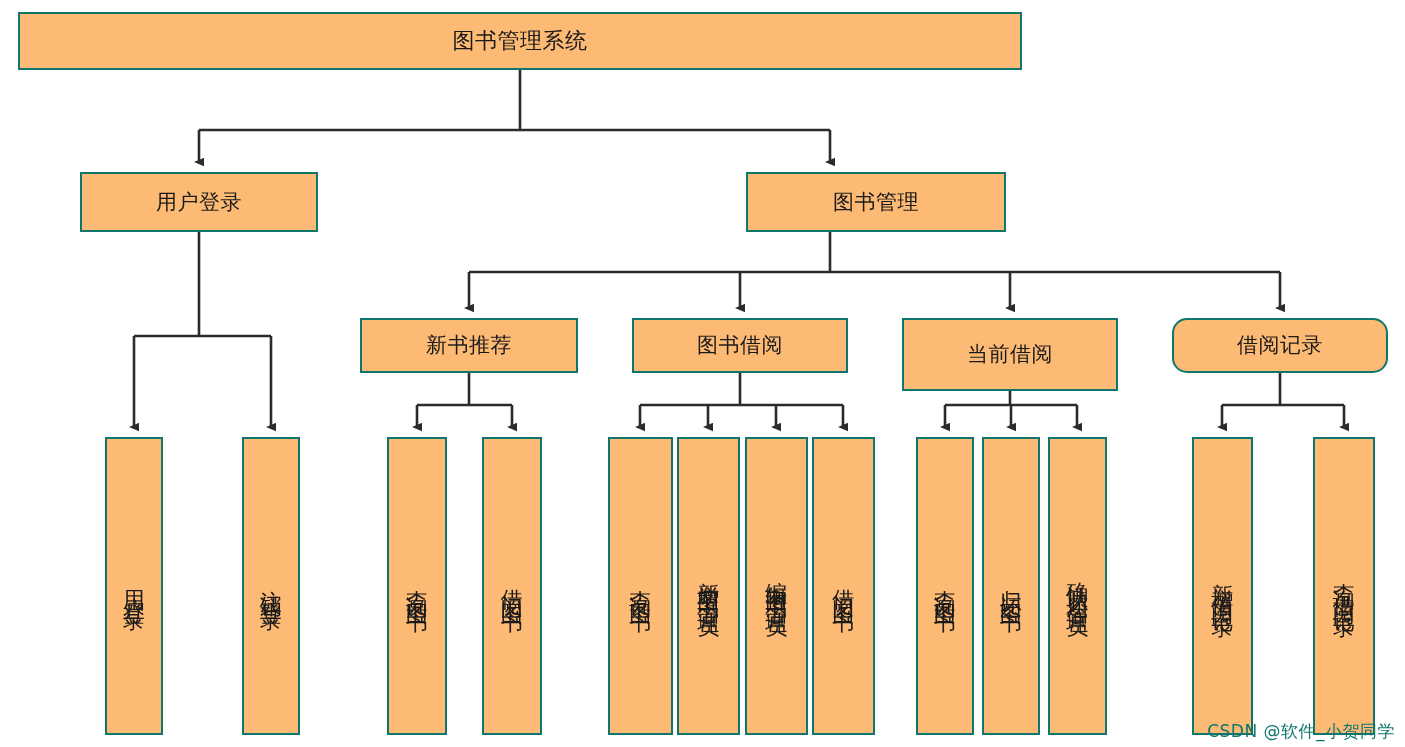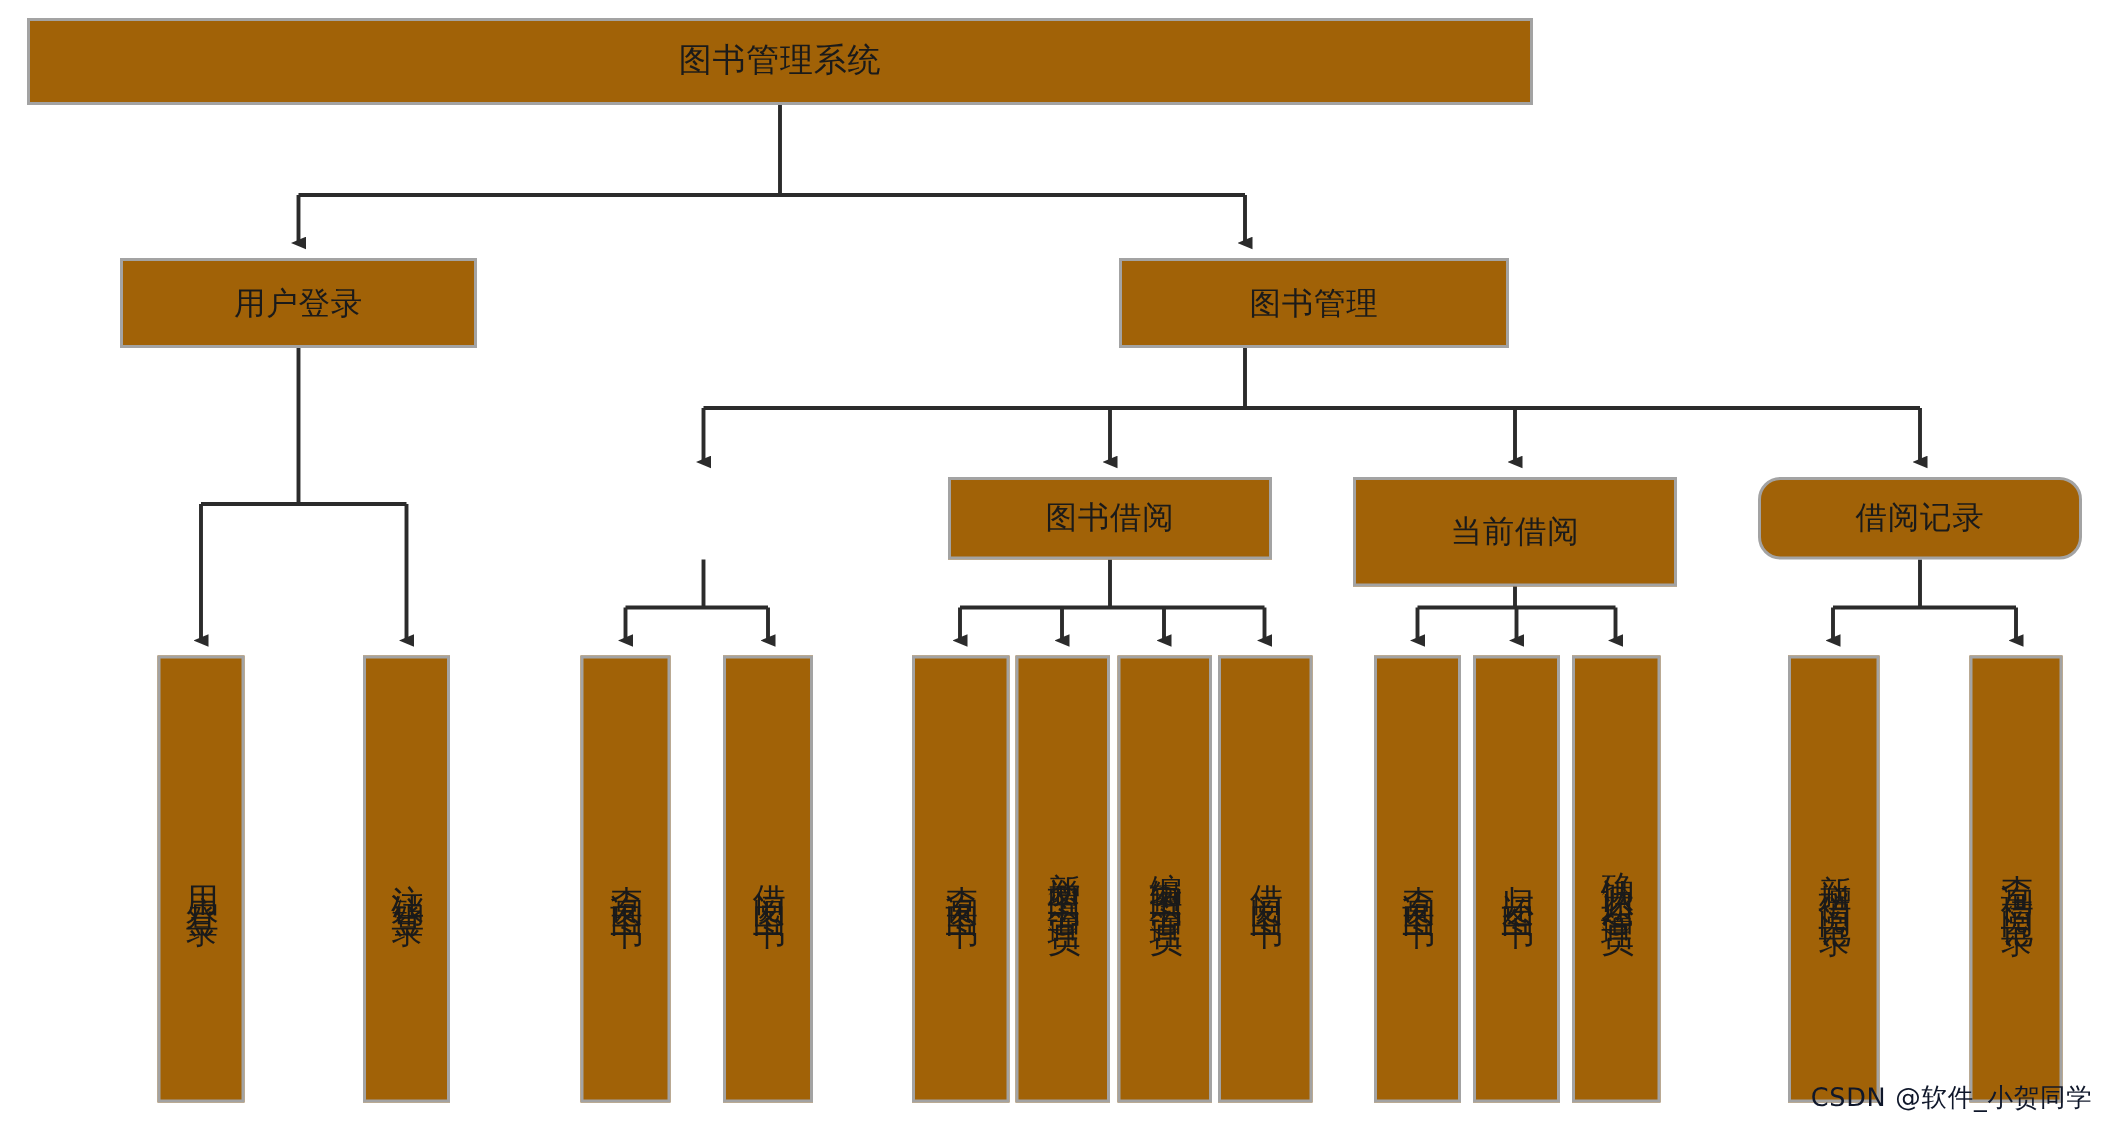--- a/index.html
+++ b/index.html
@@ -7,22 +7,22 @@
   body{
     font-family:"DejaVu Sans","Liberation Sans",sans-serif;
     width:1405px;height:747px;position:relative;overflow:hidden;
   }
   #diagram-root{position:absolute;left:0;top:0;width:1405px;height:747px;}
   svg#wires{position:absolute;left:0;top:0;width:1405px;height:747px;}
 
   .node{
     position:absolute;
     box-sizing:border-box;
-    background:#a16207;
-    border:2px solid #a3a3a3;
+    background:#fdba74;
+    border:2px solid #0f766e;
     display:flex;
     align-items:center;
     justify-content:center;
     color:#1a1a1a;
     z-index:2;
   }
   .node .label{
     display:block;
     text-align:center;
     line-height:1.05;
@@ -53,21 +53,21 @@
     display:flex;
     align-items:center;
     justify-content:center;
   }
   .node.v.tall .label{letter-spacing:5px;}
 
   #watermark{
     position:absolute;
     right:10px;bottom:4px;
     font-size:17px;
-    color:#0f172a;
+    color:#0f766e;
     letter-spacing:0.5px;
     z-index:5;
     white-space:nowrap;
     font-family:"DejaVu Sans","Liberation Sans",sans-serif;
   }
 </style>
 </head>
 <body>
 
 <div id="diagram-root">
@@ -126,20 +126,23 @@
     <span class="label">图书管理系统</span>
   </div>
 
   <div class="node h" style="left:80px;top:172px;width:238px;height:60px;">
     <span class="label">用户登录</span>
   </div>
   <div class="node h" style="left:746px;top:172px;width:260px;height:60px;">
     <span class="label">图书管理</span>
   </div>
 
+  <div class="node h" style="left:360px;top:318px;width:218px;height:55px;">
+    <span class="label">新书推荐</span>
+  </div>
   <div class="node h" style="left:632px;top:318px;width:216px;height:55px;">
     <span class="label">图书借阅</span>
   </div>
   <div class="node h" style="left:902px;top:318px;width:216px;height:73px;">
     <span class="label">当前借阅</span>
   </div>
   <div class="node h" style="left:1172px;top:318px;width:216px;height:55px;border-radius:15px;">
     <span class="label">借阅记录</span>
   </div>
 

